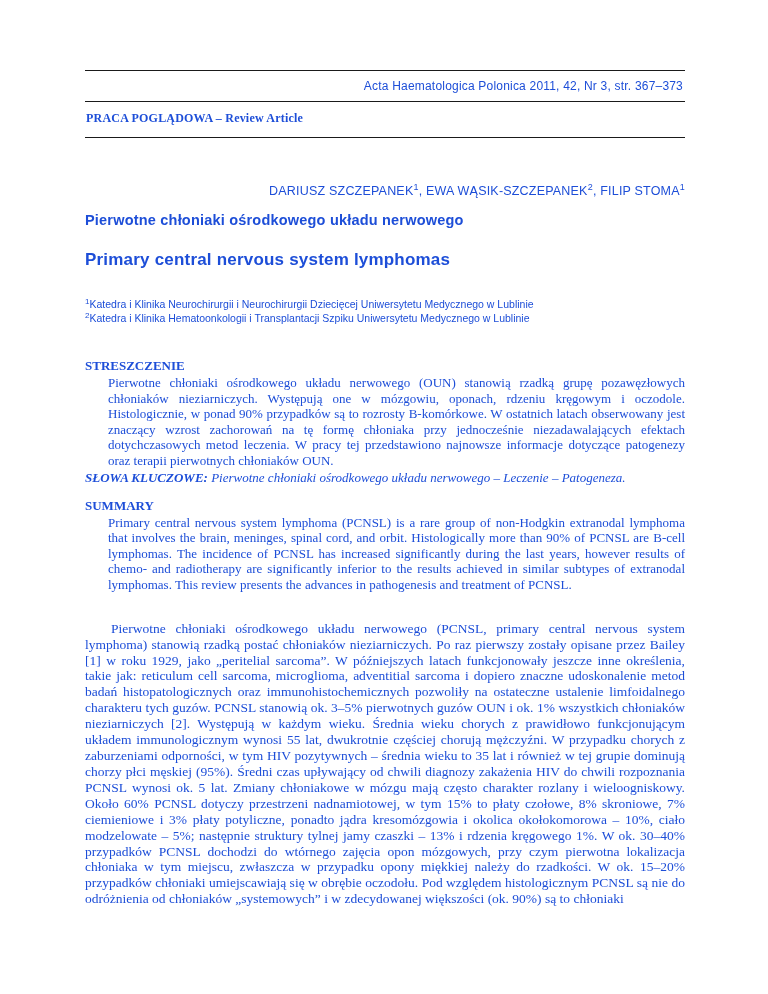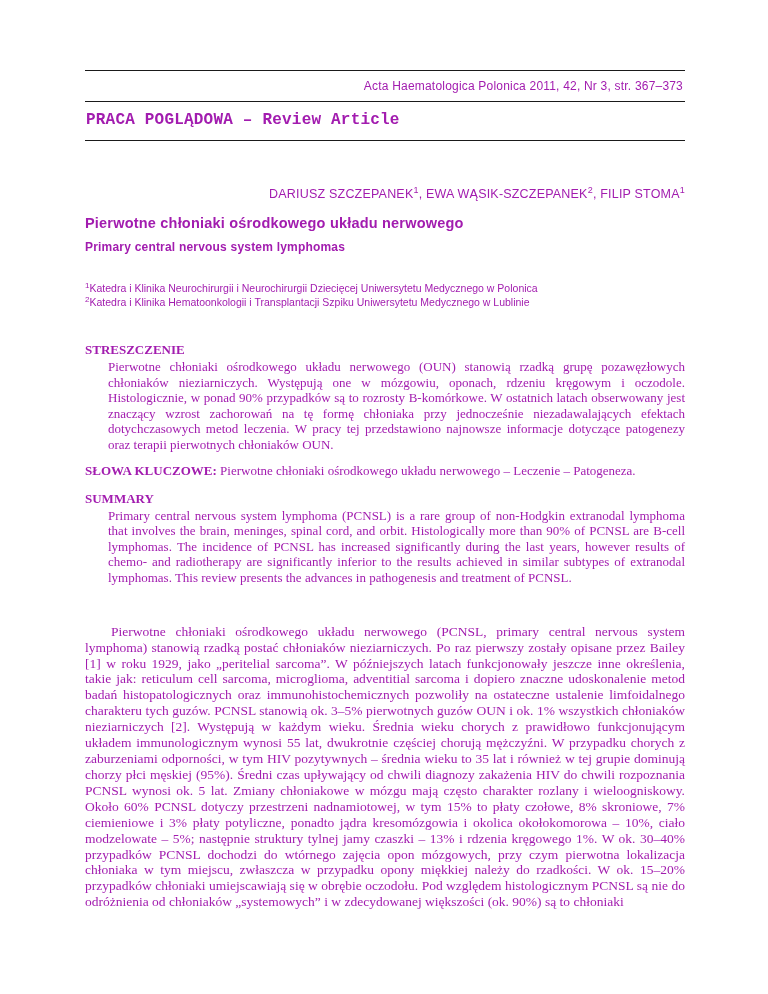--- a/index.html
+++ b/index.html
@@ -3,38 +3,38 @@
 <meta charset="utf-8">
 <title>Acta Haematologica Polonica — article page</title>
 <style>
   * { margin: 0; padding: 0; box-sizing: border-box; }
   html, body { background: #ffffff; }
   .page {
     width: 768px;
     height: 994px;
     margin: 0 auto;
     background: #ffffff;
-    color: #a21caf;
+    color: #1d4ed8;
     position: relative;
     padding: 70px 83px 0 85px;
     overflow: hidden;
     font-family: "Liberation Serif", "DejaVu Serif", serif;
   }
   .rule { border-top: 1px solid #1a1a1a; height: 0; width: 100%; }
 
   .journal-ref {
     font-family: "Liberation Sans", "DejaVu Sans", sans-serif;
     font-size: 12px;
     text-align: right;
     padding: 8px 2px 8px 0;
     letter-spacing: 0.2px;
   }
   .article-type {
-    font-family: Liberation Mono, monospace;
-    font-size: 16px;
+    font-family: Liberation Serif, serif;
+    font-size: 12px;
     font-weight: bold;
     padding: 9px 0 11px 1px;
     letter-spacing: 0.2px;
   }
 
   .authors {
     margin-top: 46px;
     font-family: "Liberation Sans", "DejaVu Sans", sans-serif;
     font-size: 12.5px;
     letter-spacing: 0.2px;
@@ -43,23 +43,23 @@
   .authors sup { font-size: 9px; line-height: 0; }
 
   .title-pl {
     margin-top: 14px;
     font-family: "Liberation Sans", "DejaVu Sans", sans-serif;
     font-size: 14.5px;
     font-weight: bold;
     letter-spacing: 0.2px;
   }
   .title-en {
-    margin-top: 9px;
+    margin-top: 22px;
     font-family: "Liberation Sans", "DejaVu Sans", sans-serif;
-    font-size: 12px;
+    font-size: 17px;
     font-weight: bold;
     letter-spacing: 0.2px;
   }
 
   .affiliations {
     margin-top: 27px;
     font-family: "Liberation Sans", "DejaVu Sans", sans-serif;
     font-size: 10.5px;
     line-height: 1.35;
   }
@@ -70,24 +70,24 @@
     font-size: 13px;
     line-height: 1.2;
   }
   .abstract + .abstract { margin-top: 13px; }
   .abs-heading { font-weight: bold; }
   .abs-body {
     margin-left: 23px;
     text-align: justify;
     margin-top: 1px;
   }
-  .abs-keywords { text-align: justify; margin-top: 10px; }
+  .abs-keywords { text-align: justify; margin-top: 1px; font-style: italic; }
   .abs-keywords b { font-weight: bold; }
 
-  .body-text { margin-top: 38px; }
+  .body-text { margin-top: 28px; }
   .body-par {
     font-size: 13.5px;
     line-height: 1.18;
     text-align: justify;
     text-indent: 26px;
   }
 </style>
 </head>
 <body>
 
@@ -101,21 +101,21 @@
     <div class="rule"></div>
   </header>
 
   <div class="authors"><span>DARIUSZ SZCZEPANEK</span><sup>1</sup><span>, EWA WĄSIK-SZCZEPANEK</span><sup>2</sup><span>, FILIP STOMA</span><sup>1</sup></div>
 
   <h1 class="title-pl">Pierwotne chłoniaki ośrodkowego układu nerwowego</h1>
 
   <h2 class="title-en">Primary central nervous system lymphomas</h2>
 
   <div class="affiliations">
-    <div><sup>1</sup><span>Katedra i Klinika Neurochirurgii i Neurochirurgii Dziecięcej Uniwersytetu Medycznego w Polonica</span></div>
+    <div><sup>1</sup><span>Katedra i Klinika Neurochirurgii i Neurochirurgii Dziecięcej Uniwersytetu Medycznego w Lublinie</span></div>
     <div><sup>2</sup><span>Katedra i Klinika Hematoonkologii i Transplantacji Szpiku Uniwersytetu Medycznego w Lublinie</span></div>
   </div>
 
   <section class="abstract">
     <div class="abs-heading">STRESZCZENIE</div>
     <p class="abs-body">Pierwotne chłoniaki ośrodkowego układu nerwowego (OUN) stanowią rzadką grupę pozawęzłowych chłoniaków nieziarniczych. Występują one w mózgowiu, oponach, rdzeniu kręgowym i oczodole. Histologicznie, w ponad 90% przypadków są to rozrosty B-komórkowe. W ostatnich latach obserwowany jest znaczący wzrost zachorowań na tę formę chłoniaka przy jednocześnie niezadawalających efektach dotychczasowych metod leczenia. W pracy tej przedstawiono najnowsze informacje dotyczące patogenezy oraz terapii pierwotnych chłoniaków OUN.</p>
     <p class="abs-keywords"><b>SŁOWA KLUCZOWE:</b> <span>Pierwotne chłoniaki ośrodkowego układu nerwowego – Leczenie – Patogeneza.</span></p>
   </section>
 
   <section class="abstract">

